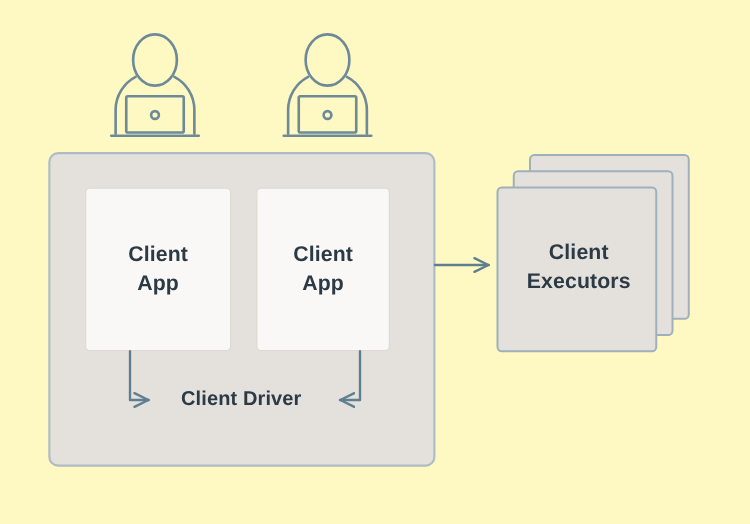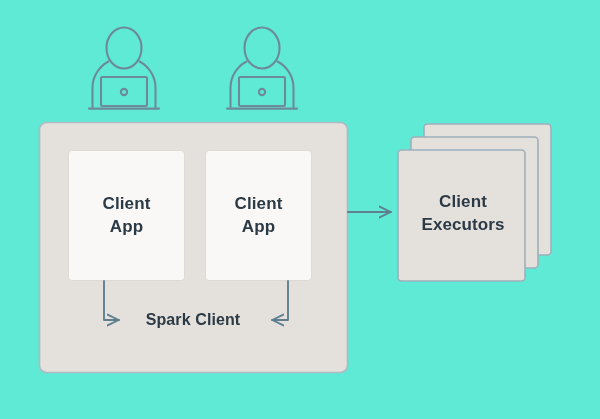--- a/index.html
+++ b/index.html
@@ -11,21 +11,21 @@
     width: 600px;
     height: 419px;
     overflow: hidden;
     font-family: "Liberation Sans", sans-serif;
     background: #edebe7;
   }
   #diagram-canvas {
     position: relative;
     width: 600px;
     height: 419px;
-    background: #5eead4;
+    background: #fef9c3;
   }
   #diagram-svg {
     position: absolute;
     left: 0;
     top: 0;
     width: 600px;
     height: 419px;
     display: block;
   }
   .node-label {
@@ -132,20 +132,20 @@
   <div class="node-label" id="client-app-0-label">
     <span class="lbl-line">Client</span>
     <span class="lbl-line">App</span>
   </div>
 
   <div class="node-label" id="client-app-1-label">
     <span class="lbl-line">Client</span>
     <span class="lbl-line">App</span>
   </div>
 
-  <div class="node-label" id="spark-driver-label">Spark Client</div>
+  <div class="node-label" id="spark-driver-label">Client Driver</div>
 
   <div class="node-label" id="spark-executors-label">
     <span class="lbl-line">Client</span>
     <span class="lbl-line">Executors</span>
   </div>
 
 </div>
 
 </body></html>

